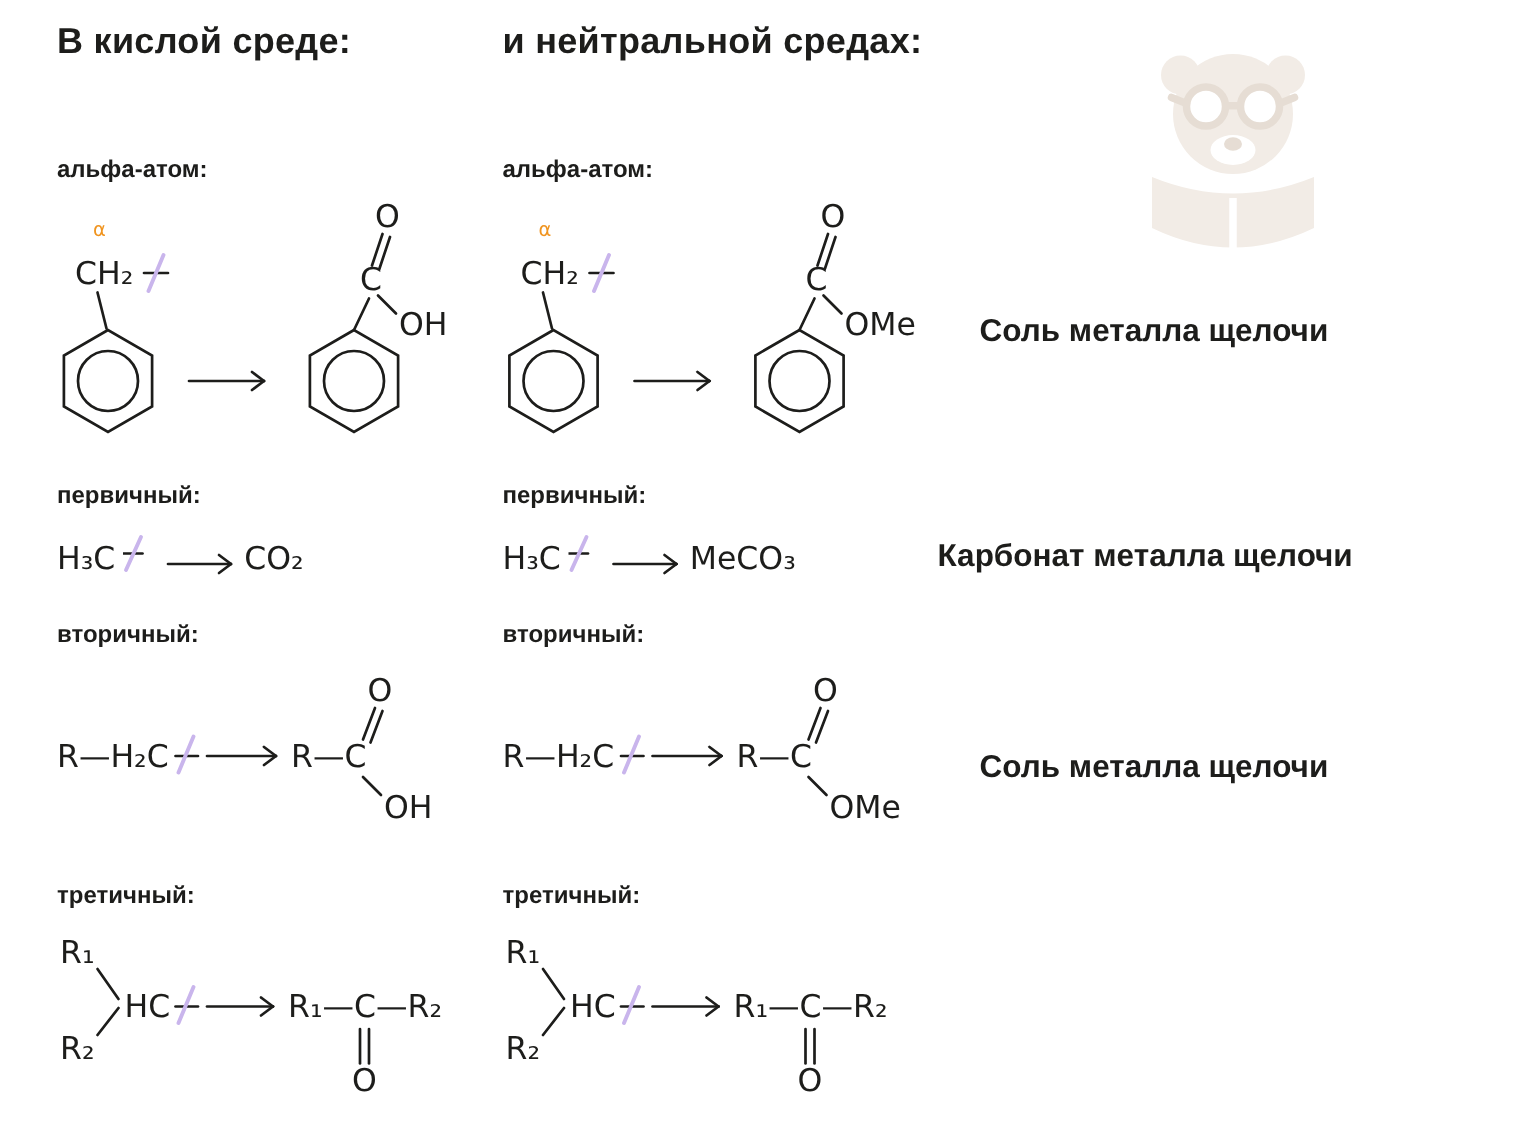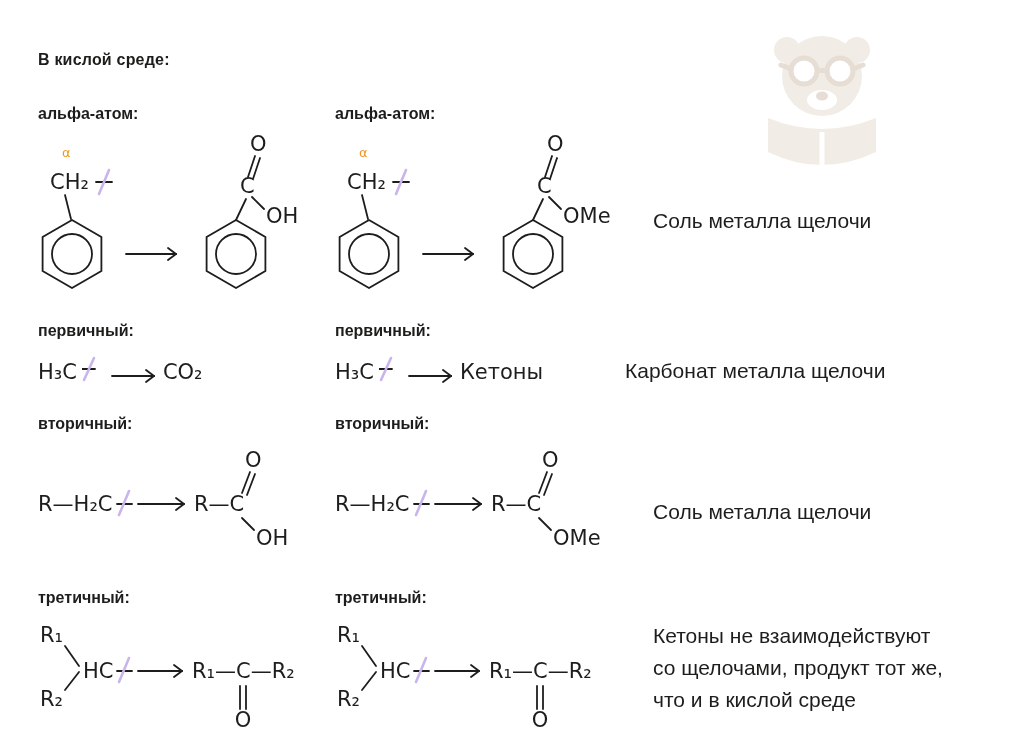--- a/index.html
+++ b/index.html
@@ -1,22 +1,22 @@
 <!DOCTYPE html>
 <html style="--text: #1d1d1b; --alpha: #f0941f; --break: #c9b5ec; --watermark: #f2ece6; --watermark_dark: #e6ddd4;"><head>
 <meta charset="utf-8">
 <style>
   * { margin:0; padding:0; box-sizing:border-box; }
   html,body { background:#ffffff; }
   body { font-family:"Liberation Sans", sans-serif; color:var(--text,#1d1d1b); }
   #canvas { position:relative; width:1024px; height:756px; background:#ffffff; overflow:hidden; }
   .abs { position:absolute; }
-  .header { font-size:16px; font-weight:700; line-height:27px; letter-spacing:.2px;margin-top:32px; }
+  .header { font-size:24px; font-weight:700; line-height:27px; letter-spacing:.2px; }
   .rowlabel { font-size:16px; font-weight:600; }
-  .note { font-size:21px; font-weight:400; line-height:32px; }
+  .note { font-size:21px; font-weight:700; line-height:32px; }
   .formula-line { display:flex; align-items:flex-end; font-family:"DejaVu Sans","Liberation Sans",sans-serif; font-size:21px; height:32px; }
   .formula-line .gap { margin:0 5px; flex:0 0 auto; }
   .chem { font-family:"DejaVu Sans","Liberation Sans",sans-serif; font-size:21px; fill:var(--text,#1d1d1b); }
   .alpha { font-family:"DejaVu Sans","Liberation Sans",sans-serif; font-size:13px; fill:var(--alpha,#f0941f); }
   .bond { stroke:var(--text,#1d1d1b); stroke-width:1.8; stroke-linecap:round; fill:none; }
   .ringline { stroke:var(--text,#1d1d1b); stroke-width:1.8; fill:none; }
   .breakline { stroke:var(--break,#c9b5ec); stroke-width:2.6; stroke-linecap:round; }
   .wm-f { fill:var(--watermark,#f2ece6); }
   .wm-fd { fill:var(--watermark_dark,#e6ddd4); }
   .wm-sd { stroke:var(--watermark_dark,#e6ddd4); fill:#ffffff; }
@@ -38,20 +38,21 @@
     <line x1="61" y1="49" x2="51" y2="45" class="wm-sd2" stroke-width="5" stroke-linecap="round"></line>
     <line x1="123" y1="49" x2="133" y2="45" class="wm-sd2" stroke-width="5" stroke-linecap="round"></line>
     <ellipse cx="92" cy="80" rx="15" ry="10" class="wm-w"></ellipse>
     <ellipse cx="92" cy="76" rx="6" ry="4.5" class="wm-fd"></ellipse>
     <path d="M38,98 Q92,120 146,98 L146,132 Q92,158 38,132 Z" class="wm-f"></path>
     <path d="M92,112 L92,150" stroke="#ffffff" stroke-width="5" fill="none"></path>
   </svg>
 
   <div class="abs header" style="left:38px; top:14px">В кислой среде:</div>
   <div class="abs header" style="left:335px; top:14px">
+    <div>и нейтральной средах:</div>
   </div>
 
   <div class="abs rowlabel" style="left:38px; top:105px">альфа-атом:</div>
   <div class="abs rowlabel" style="left:335px; top:105px">альфа-атом:</div>
 
   <svg class="abs" style="left:38px; top:135px" width="280" height="176" viewBox="0 0 280 176">
     <text x="24" y="22" class="alpha">α</text>
     <text x="12" y="54" class="chem">CH₂</text>
     <g>
       <line x1="58" y1="47" x2="74" y2="47" class="bond"></line>
@@ -137,21 +138,21 @@
     <span>H₃C</span>
     <svg class="gap" width="18" height="30" viewBox="0 0 18 30">
       <line x1="0" y1="15" x2="13" y2="15" class="bond"></line>
       <line x1="12" y1="4" x2="2" y2="26" class="breakline"></line>
     </svg>
     <svg class="gap" width="48" height="16" viewBox="0 0 48 16">
       <line x1="2" y1="8" x2="44" y2="8" class="bond"></line>
       <line x1="36" y1="2" x2="44" y2="8" class="bond"></line>
       <line x1="36" y1="14" x2="44" y2="8" class="bond"></line>
     </svg>
-    <span>Кетоны</span>
+    <span>MeCO₃</span>
   </div>
 
   <div class="abs note" style="left:625px; top:355px">Карбонат металла щелочи</div>
 
   <div class="abs rowlabel" style="left:38px; top:415px">вторичный:</div>
   <div class="abs rowlabel" style="left:335px; top:415px">вторичный:</div>
 
   <svg class="abs" style="left:38px; top:443px" width="280" height="122" viewBox="0 0 280 122">
     <text x="0" y="68" class="chem">R—H₂C</text>
     <g>
@@ -238,19 +239,14 @@
       <line x1="136" y1="61" x2="144" y2="55" class="bond"></line>
     </g>
     <text x="154" y="62" class="chem">R₁—C—R₂</text>
     <g>
       <line x1="202" y1="70" x2="202" y2="93" class="bond"></line>
       <line x1="208" y1="70" x2="208" y2="93" class="bond"></line>
     </g>
     <text x="205" y="111" text-anchor="middle" class="chem">O</text>
   </svg>
 
-  <div class="abs note" style="left:653px; top:620px; width:360px">
-    <div>Кетоны не взаимодействуют</div>
-    <div>со щелочами, продукт тот же,</div>
-    <div>что и в кислой среде</div>
-  </div>
 
 </div>
 
 </body></html>

